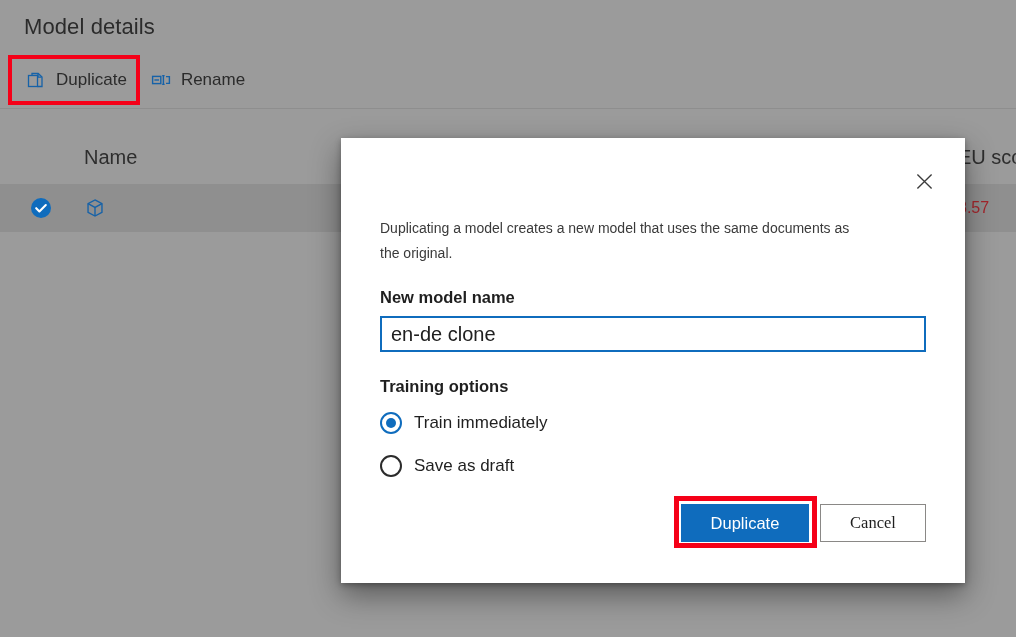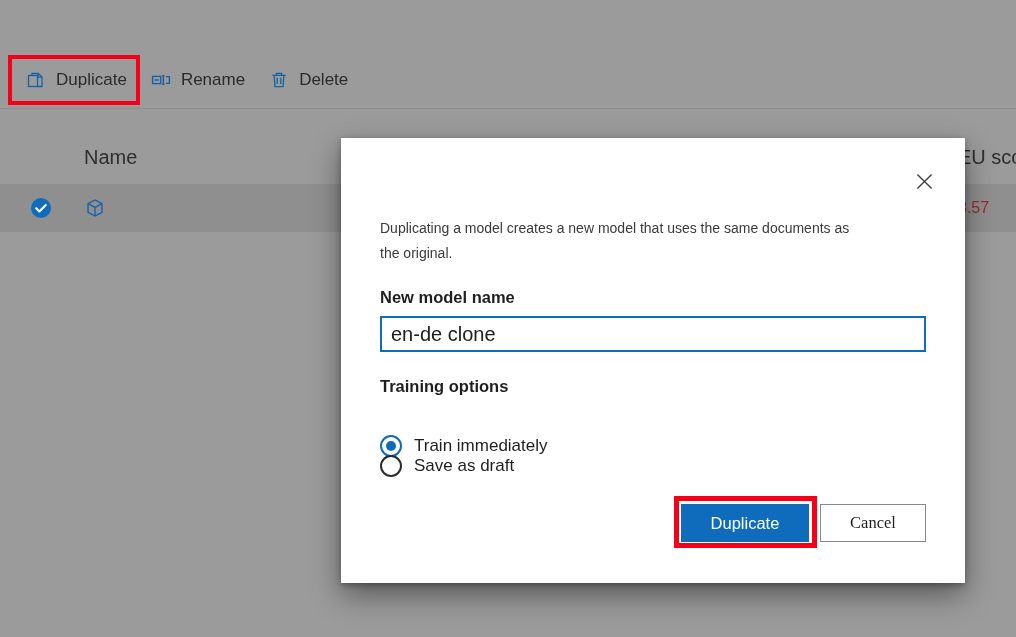--- a/index.html
+++ b/index.html
@@ -167,21 +167,21 @@
 
   .radio-row {
     position: absolute;
     left: 39px;
     display: flex;
     align-items: center;
     gap: 12px;
     cursor: pointer;
     user-select: none;
   }
-  #radio-train { top: 274px; margin-top: 23px; }
+  #radio-train { top: 274px; }
   #radio-draft { top: 317px; }
 
   .radio-mark {
     position: relative;
     width: 22px; height: 22px;
     border-radius: 50%;
     border: 2px solid #2b2b2b;
     background: #fff;
     flex: 0 0 auto;
   }
@@ -230,20 +230,21 @@
     width: 143px; height: 52px;
     border: 5px solid #f50018;
     pointer-events: none;
   }
 </style>
 </head>
 <body>
 
 <div id="page">
 
+  <div id="page-title">Model details</div>
 
   <div id="commandbar">
 
     <div class="cmd" id="cmd-duplicate">
       <span class="ico">
         <svg width="20" height="20" viewBox="0 0 20 20" fill="none" stroke="#1662a8" stroke-width="1.3">
           <rect x="2.5" y="5.5" width="9" height="11"></rect>
           <path d="M6 5.5V3.5h6.2L16 7.1v9.4h-4.5"></path>
           <path d="M12 3.6v3.6h3.6"></path>
         </svg>
@@ -257,31 +258,20 @@
           <rect x="1.6" y="6.4" width="8.2" height="7.2"></rect>
           <path d="M3.4 10h4.6"></path>
           <path d="M12.4 5.6v8.8"></path>
           <path d="M11.2 5.6h2.4M11.2 14.4h2.4"></path>
           <path d="M15 6.6h3.4v6.8H15"></path>
         </svg>
       </span>
       <span>Rename</span>
     </div>
 
-    <div class="cmd" id="cmd-delete">
-      <span class="ico">
-        <svg width="20" height="20" viewBox="0 0 20 20" fill="none" stroke="#1662a8" stroke-width="1.3">
-          <path d="M3.4 5.3h13.2"></path>
-          <path d="M7.4 5.3V3.4h5.2v1.9"></path>
-          <path d="M5.1 5.3l.85 11.3h8.1l.85-11.3"></path>
-          <path d="M8.2 7.8v6.2M11.8 7.8v6.2"></path>
-        </svg>
-      </span>
-      <span>Delete</span>
-    </div>
   </div>
 
   <div class="cmd-divider"></div>
 
   <div id="annot-duplicate"></div>
 
   <div id="table-head">
     <div class="th" id="th-name">Name</div>
     <div class="th" id="th-bleu">EU sco</div>
   </div>

